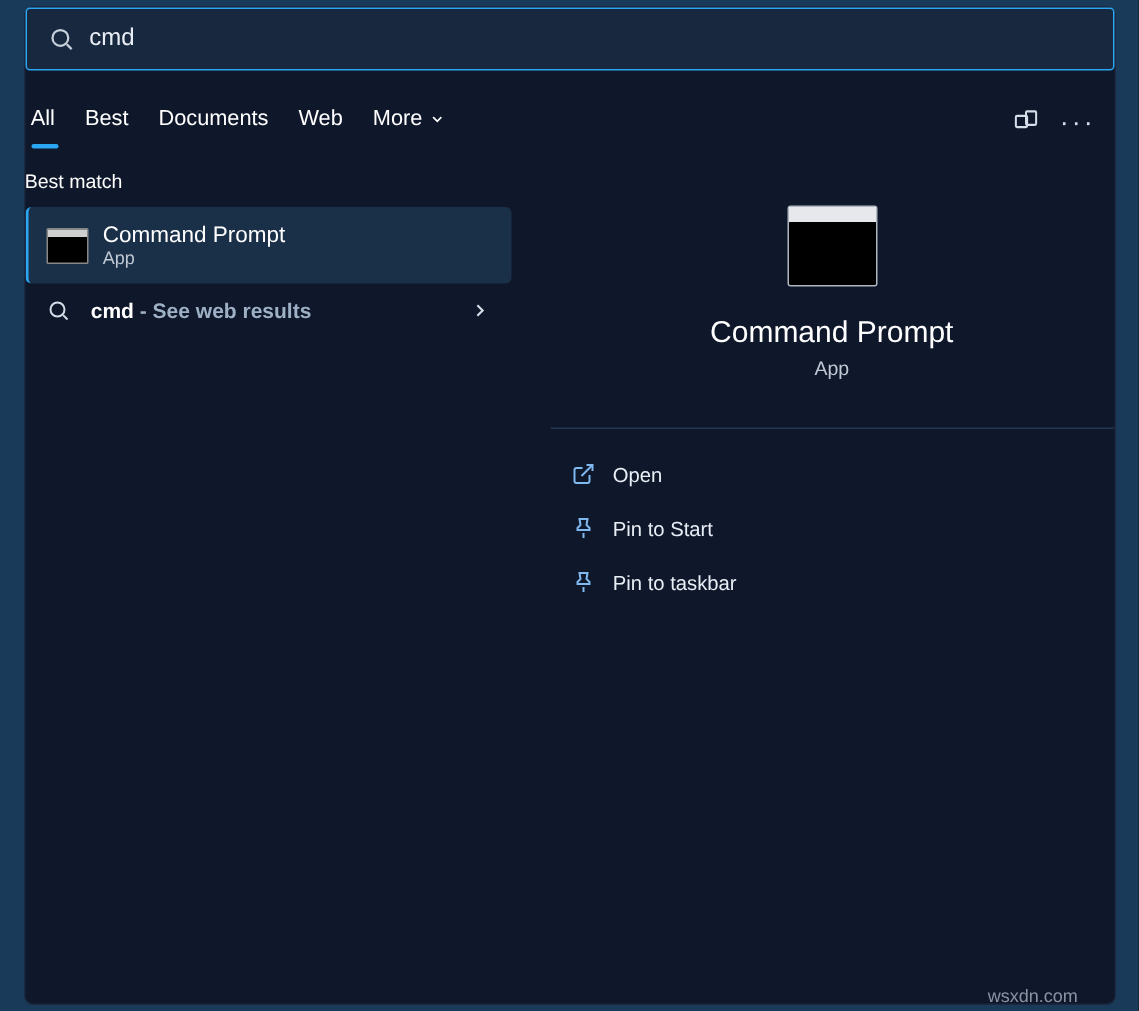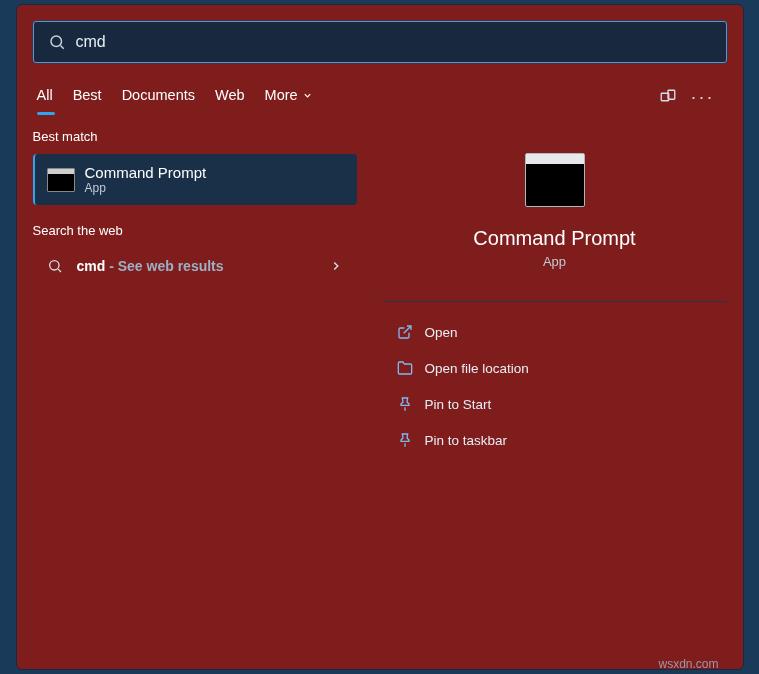--- a/index.html
+++ b/index.html
@@ -6,24 +6,23 @@
     body {
       width: 759px; height: 674px;
       background: #1a3a5a;
       font-family: 'Segoe UI', Tahoma, sans-serif;
       font-size: 14px; color: #ffffff;
       overflow: hidden;
       display: flex; align-items: center; justify-content: center;
     }
     .panel {
       width: 728px; height: 666px;
-      background: #7f1d1d;
+      background: #0f172a;
       border-radius: 6px;
       border: 1px solid #1a2840;
-      padding: 16px;
       position: relative;
     }
     .search-box {
       width: 100%; height: 42px;
       background: #18293f;
       border: 1.6px solid #2aa6f2;
       border-radius: 3px;
       display: flex; align-items: center;
       padding: 0 14px;
     }
@@ -146,21 +145,20 @@
     <div class="left">
       <div class="section-title">Best match</div>
       <div class="result-item">
         <div class="app-icon"></div>
         <div class="result-text">
           <div class="title">Command Prompt</div>
           <div class="subtitle">App</div>
         </div>
       </div>
 
-      <div class="section-title" style="margin-top:18px">Search the web</div>
       <div class="web-item">
         <div class="web-left">
           <svg viewBox="0 0 24 24" fill="none" stroke="currentColor" stroke-width="2">
               <circle cx="11" cy="11" r="7"></circle>
               <line x1="21" y1="21" x2="16.65" y2="16.65"></line>
             </svg>
           <span>
             <span>cmd</span><span class="web-suffix"> - See web results</span>
           </span>
         </div>
@@ -181,26 +179,20 @@
         <div class="action">
           <svg viewBox="0 0 24 24" fill="none" stroke="currentColor" stroke-width="2">
               <path d="M18 13v6a2 2 0 0 1-2 2H5a2 2 0 0 1-2-2V8a2 2 0 0 1 2-2h6"></path>
               <polyline points="15 3 21 3 21 9"></polyline>
               <line x1="10" y1="14" x2="21" y2="3"></line>
             </svg>
           <span>Open</span>
         </div>
         <div class="action">
           <svg viewBox="0 0 24 24" fill="none" stroke="currentColor" stroke-width="2">
-              <path d="M22 19a2 2 0 0 1-2 2H4a2 2 0 0 1-2-2V5a2 2 0 0 1 2-2h5l2 3h9a2 2 0 0 1 2 2z"></path>
-            </svg>
-          <span>Open file location</span>
-        </div>
-        <div class="action">
-          <svg viewBox="0 0 24 24" fill="none" stroke="currentColor" stroke-width="2">
               <line x1="12" y1="17" x2="12" y2="22"></line>
               <path d="M8 3h8l-1 6 3 3v2H6v-2l3-3z"></path>
             </svg>
           <span>Pin to Start</span>
         </div>
         <div class="action">
           <svg viewBox="0 0 24 24" fill="none" stroke="currentColor" stroke-width="2">
               <line x1="12" y1="17" x2="12" y2="22"></line>
               <path d="M8 3h8l-1 6 3 3v2H6v-2l3-3z"></path>
             </svg>

